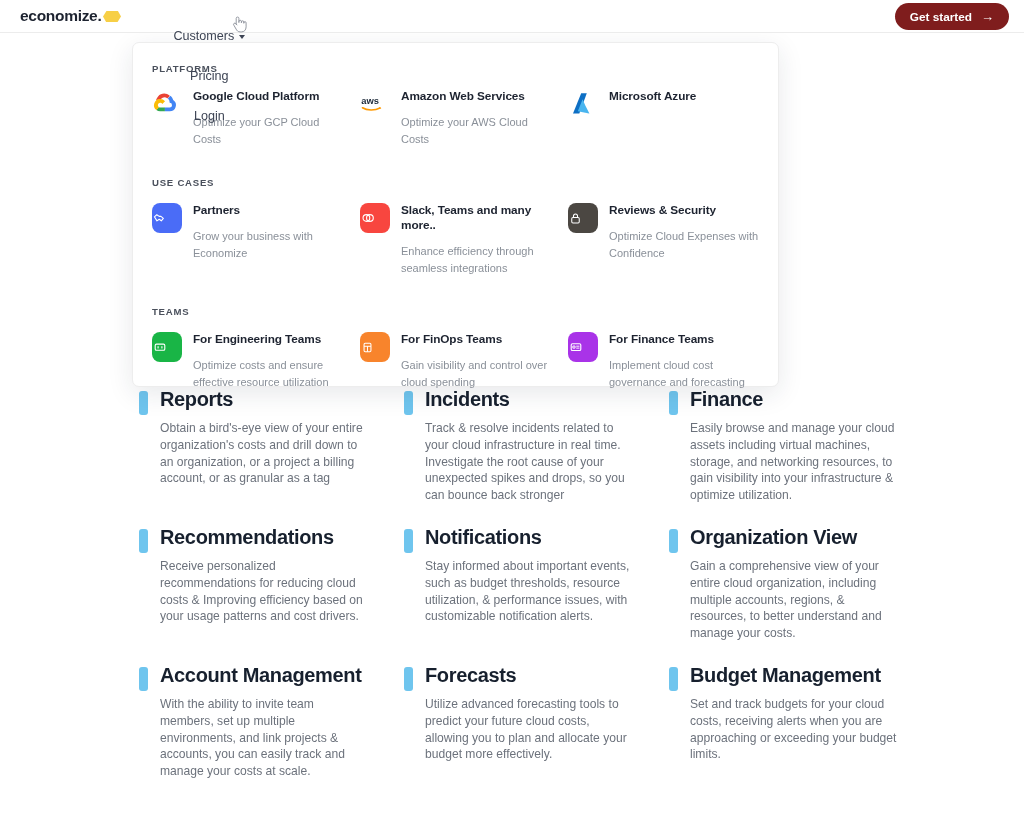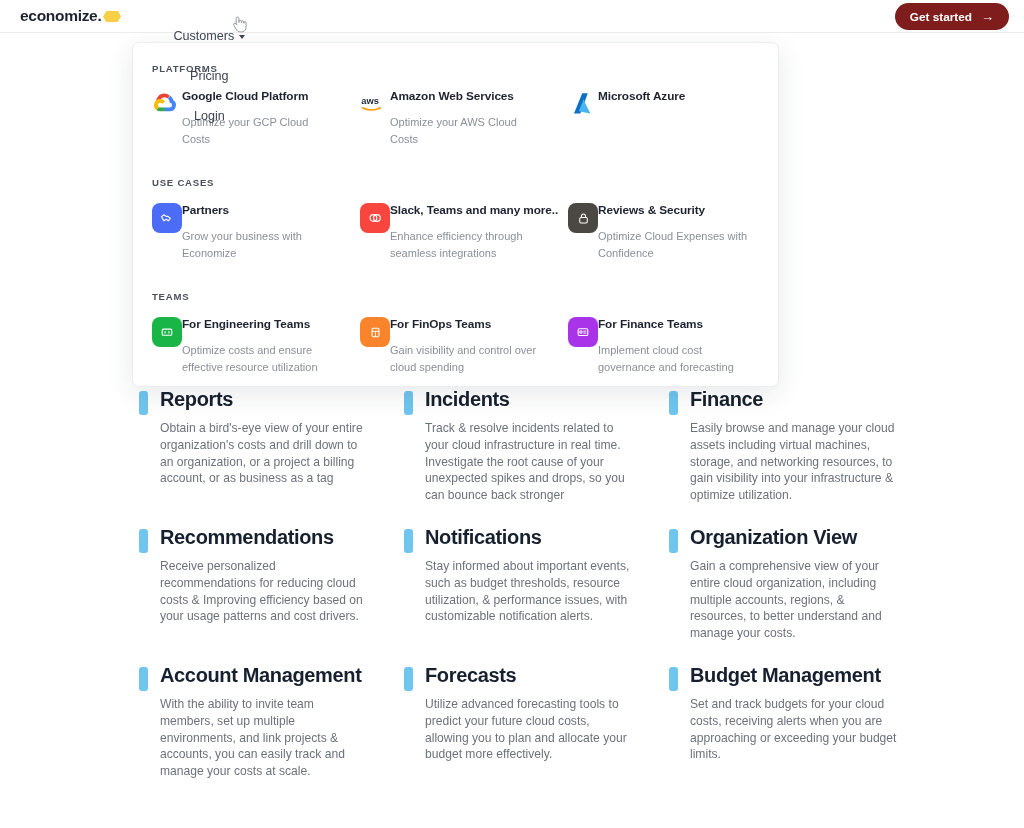--- a/index.html
+++ b/index.html
@@ -101,27 +101,27 @@
   .dd-section-label {
     font-size: 9.6px; font-weight: 700; color: #4a505c;
     letter-spacing: 0.75px; margin-left: 19px;
   }
   .dd-grid {
     display: grid;
     grid-template-columns: 208px 208px 208px;
     margin: 14px 0 0 19px;
   }
   .dd-item {
-    display: flex; cursor: pointer;
+    display: flex; gap: 11px; cursor: pointer;
     padding-right: 8px;
   }
   .dd-ico {
     width: 30px; height: 30px; flex: 0 0 30px;
     border-radius: 8px;
-    display: flex; align-items: center; justify-content: center;
+    display: flex; align-items: center; justify-content: flex-start;
     margin-top: 1px;
   }
   .dd-ico.plain { background: transparent; border-radius: 0; }
   .dd-txt { padding-top: 1px; }
   .dd-title {
     font-size: 11.8px; font-weight: 700; color: #1d2330;
     line-height: 15px; letter-spacing: -0.1px;
   }
   .dd-sub {
     font-size: 11px; color: #8a9099; line-height: 16.5px;
@@ -340,21 +340,21 @@
   </div>
 </div>
 
 <div class="features">
 
   <div class="feat-row">
     <div class="feat">
       <span class="feat-bar"></span>
       <span>
         <div class="feat-title">Reports</div>
-        <div class="feat-desc">Obtain a bird's-eye view of your entire organization's costs and drill down to an organization, or a project a billing account, or as business as a tag</div>
+        <div class="feat-desc">Obtain a bird's-eye view of your entire organization's costs and drill down to an organization, or a project a billing account, or as granular as a tag</div>
       </span>
     </div>
     <div class="feat">
       <span class="feat-bar"></span>
       <span>
         <div class="feat-title">Incidents</div>
         <div class="feat-desc">Track &amp; resolve incidents related to your cloud infrastructure in real time. Investigate the root cause of your unexpected spikes and drops, so you can bounce back stronger</div>
       </span>
     </div>
     <div class="feat">

